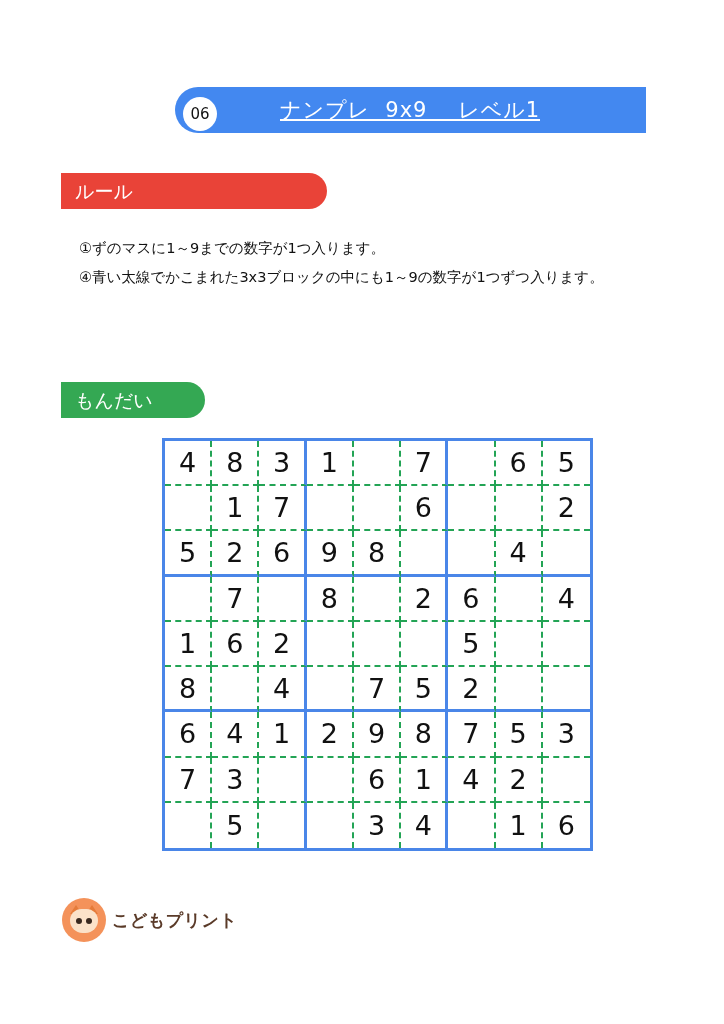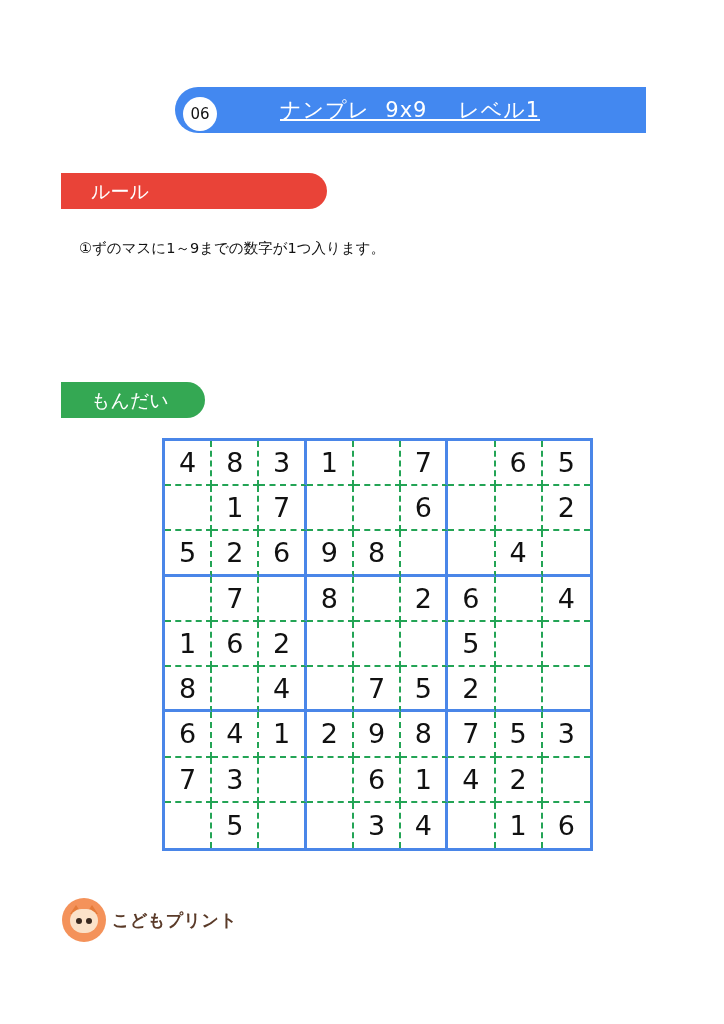--- a/index.html
+++ b/index.html
@@ -13,21 +13,21 @@
   }
   .title-num {
     position: absolute; left: 8px; top: 10px; width: 34px; height: 34px; border-radius: 50%;
     background: #fff; color: #111; font-size: 15px; line-height: 34px; text-align: center;
   }
   .title-text {
     position: absolute; left: 105px; top: 0; height: 46px; line-height: 46px;
     color: #fff; font-size: 21px; letter-spacing: 1px; white-space: pre; text-decoration: underline;
   }
   .section-label {
-    position: absolute; left: 61px; color: #fff; font-size: 19px; padding-left: 30px;
+    position: absolute; left: 61px; color: #fff; font-size: 19px; padding-left: 14px;
     box-sizing: border-box; border-radius: 0 20px 20px 0; line-height: 36px; height: 36px;
   }
   .rules-label { top: 173px; width: 266px; background: #e94338; }
   .problem-label { top: 382px; width: 144px; background: #34a853; }
   .rules { position: absolute; left: 79px; top: 234px; margin: 0; padding: 0; list-style: none; }
   .rules li { font-size: 14.5px; height: 29px; line-height: 29px; white-space: nowrap; color: #111; }
   .grid {
     position: absolute; left: 162px; top: 438px; width: 431px; height: 413px;
     border: 3px solid #4a86e8; box-sizing: border-box;
     display: grid; grid-template-columns: repeat(9, 1fr); grid-template-rows: repeat(9, 1fr);
@@ -63,20 +63,21 @@
 
 <div class="title-bar">
   <div class="title-num">06</div>
   <div class="title-text">ナンプレ  9x9    レベル1</div>
 </div>
 
 <div class="section-label rules-label">ルール</div>
 
 <ul class="rules">
   <li>①ずのマスに1～9までの数字が1つ入ります。</li>
+  <li>④青い太線でかこまれた3x3ブロックの中にも1～9の数字が1つずつ入ります。</li>
 </ul>
 
 <div class="section-label problem-label">もんだい</div>
 
 <div class="grid" id="grid">
     <div class="cell r1 c1">4</div>
     <div class="cell r1 c2">8</div>
     <div class="cell r1 c3">3</div>
     <div class="cell r1 c4">1</div>
     <div class="cell r1 c5"></div>

